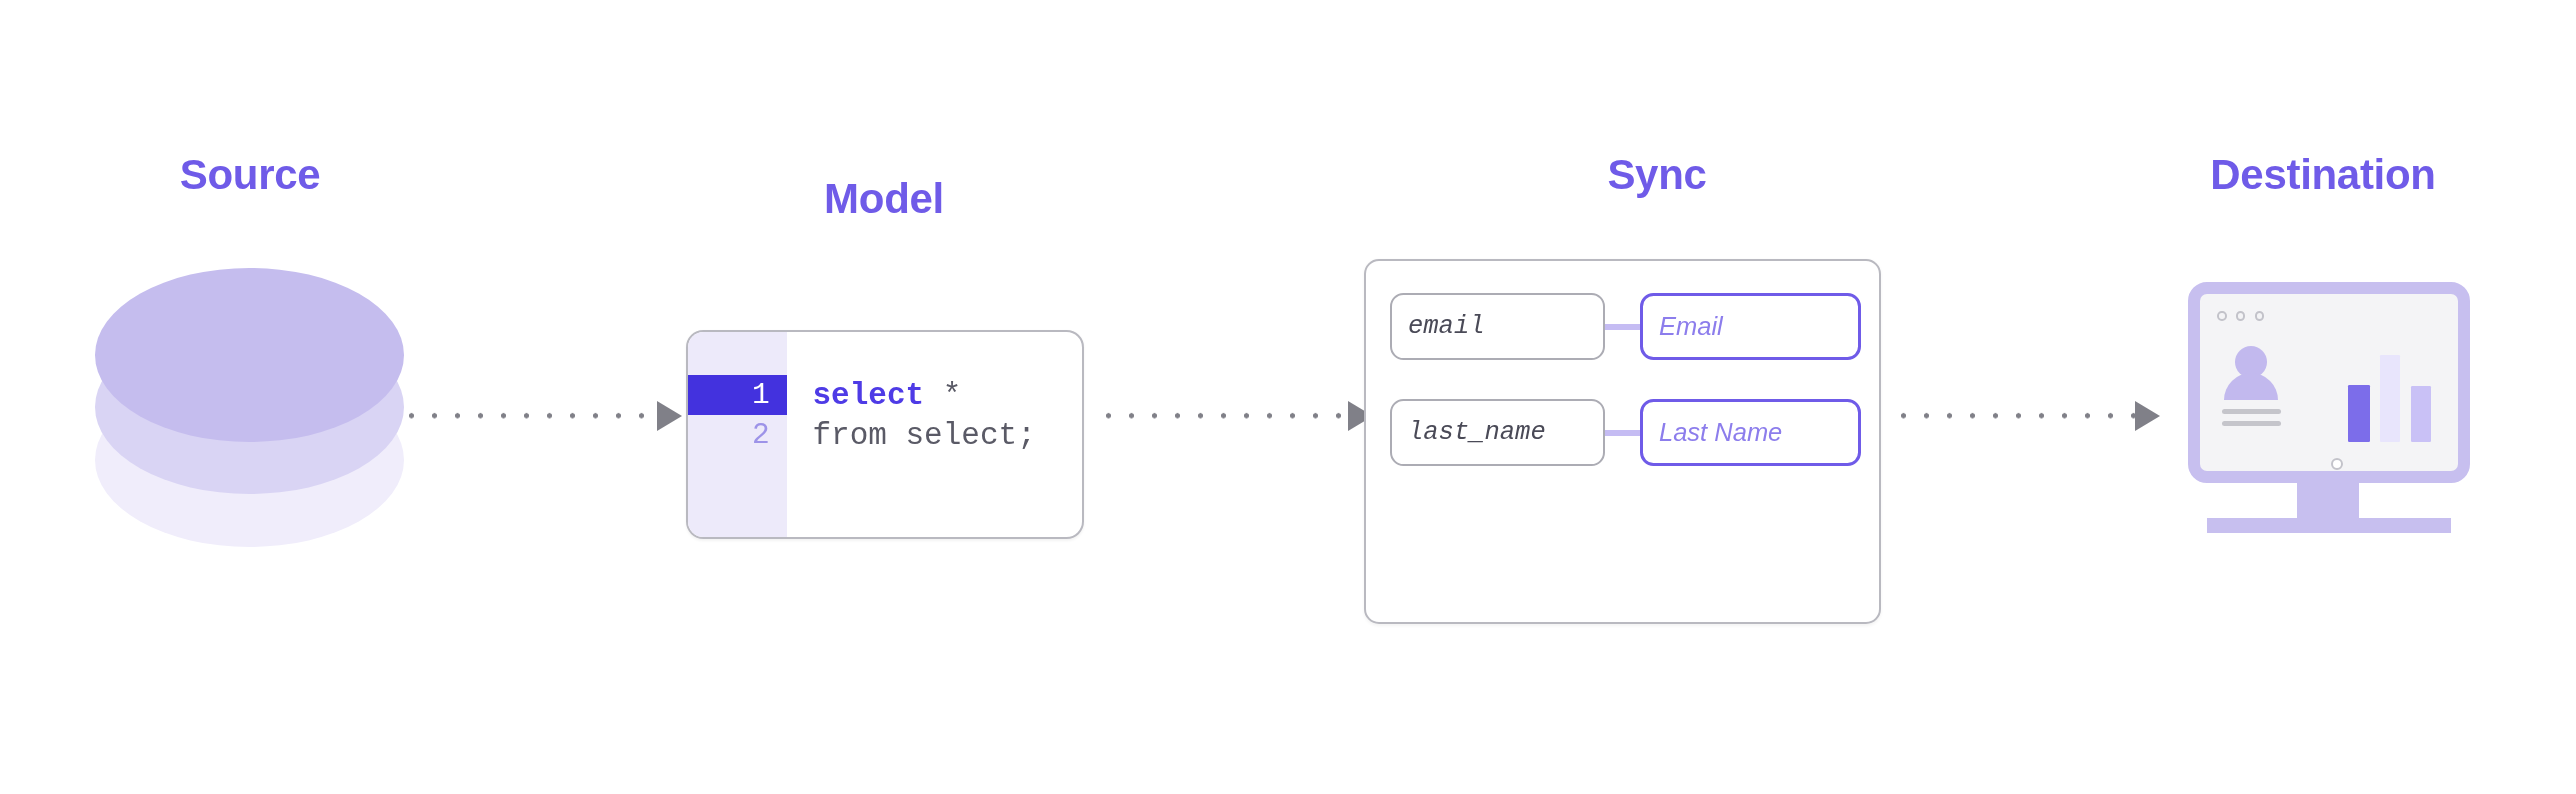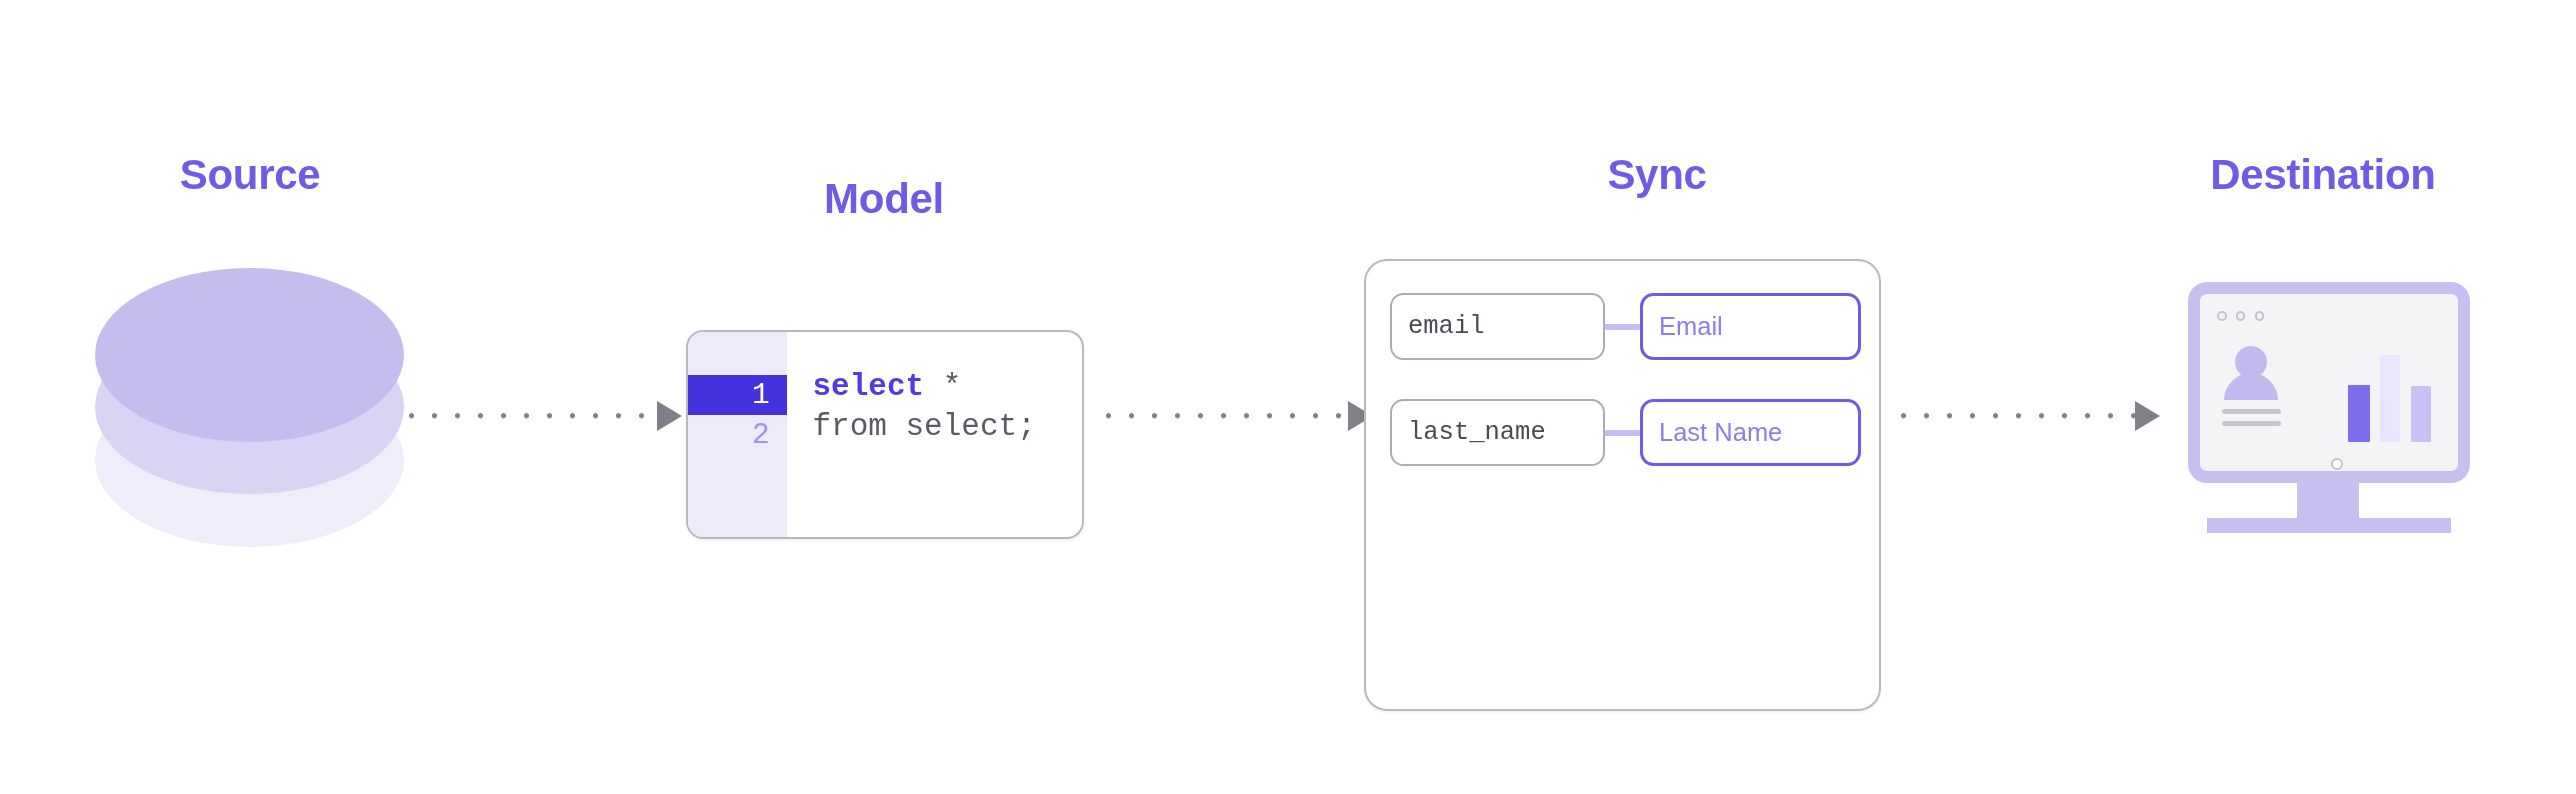--- a/index.html
+++ b/index.html
@@ -115,47 +115,48 @@
     font-family: "Liberation Mono", "DejaVu Sans Mono", monospace;
     font-size: 29.5px;
     color: #9D93E8;
   }
   .gutter-line.active {
     background: #4332DE;
     color: #ffffff;
   }
   #code {
     flex: 1 1 auto;
-    padding-top: 35px;
+    padding-top: 44px;
     padding-left: 25.5px;
     box-sizing: border-box;
     font-family: "Liberation Mono", "DejaVu Sans Mono", monospace;
     font-size: 31px;
   }
   .code-line {
     height: 40px;
     line-height: 40px;
     white-space: pre;
     color: #5A5A66;
   }
   .kw { color: #4E3BE6; font-weight: bold; }
 
   
   #sync-panel {
     position: absolute;
     left: 1364px;
     top: 259px;
     width: 517px;
-    height: 452px;
+    height: 365px;
     background: #ffffff;
     border: 2px solid #B9B9C0;
-    border-radius: 23px;
+    border-radius: 15px;
     box-sizing: border-box;
     box-shadow: 0 1.3px 3.4px rgba(0,0,0,0.05);
     padding: 28px 0 0 0;
+    font-style: italic;
   }
   .map-row {
     position: relative;
     display: flex;
     align-items: center;
     height: 75px;
     margin-bottom: 31px;
     padding-left: 24px;
   }
   .map-row:last-child { margin-bottom: 0; }

